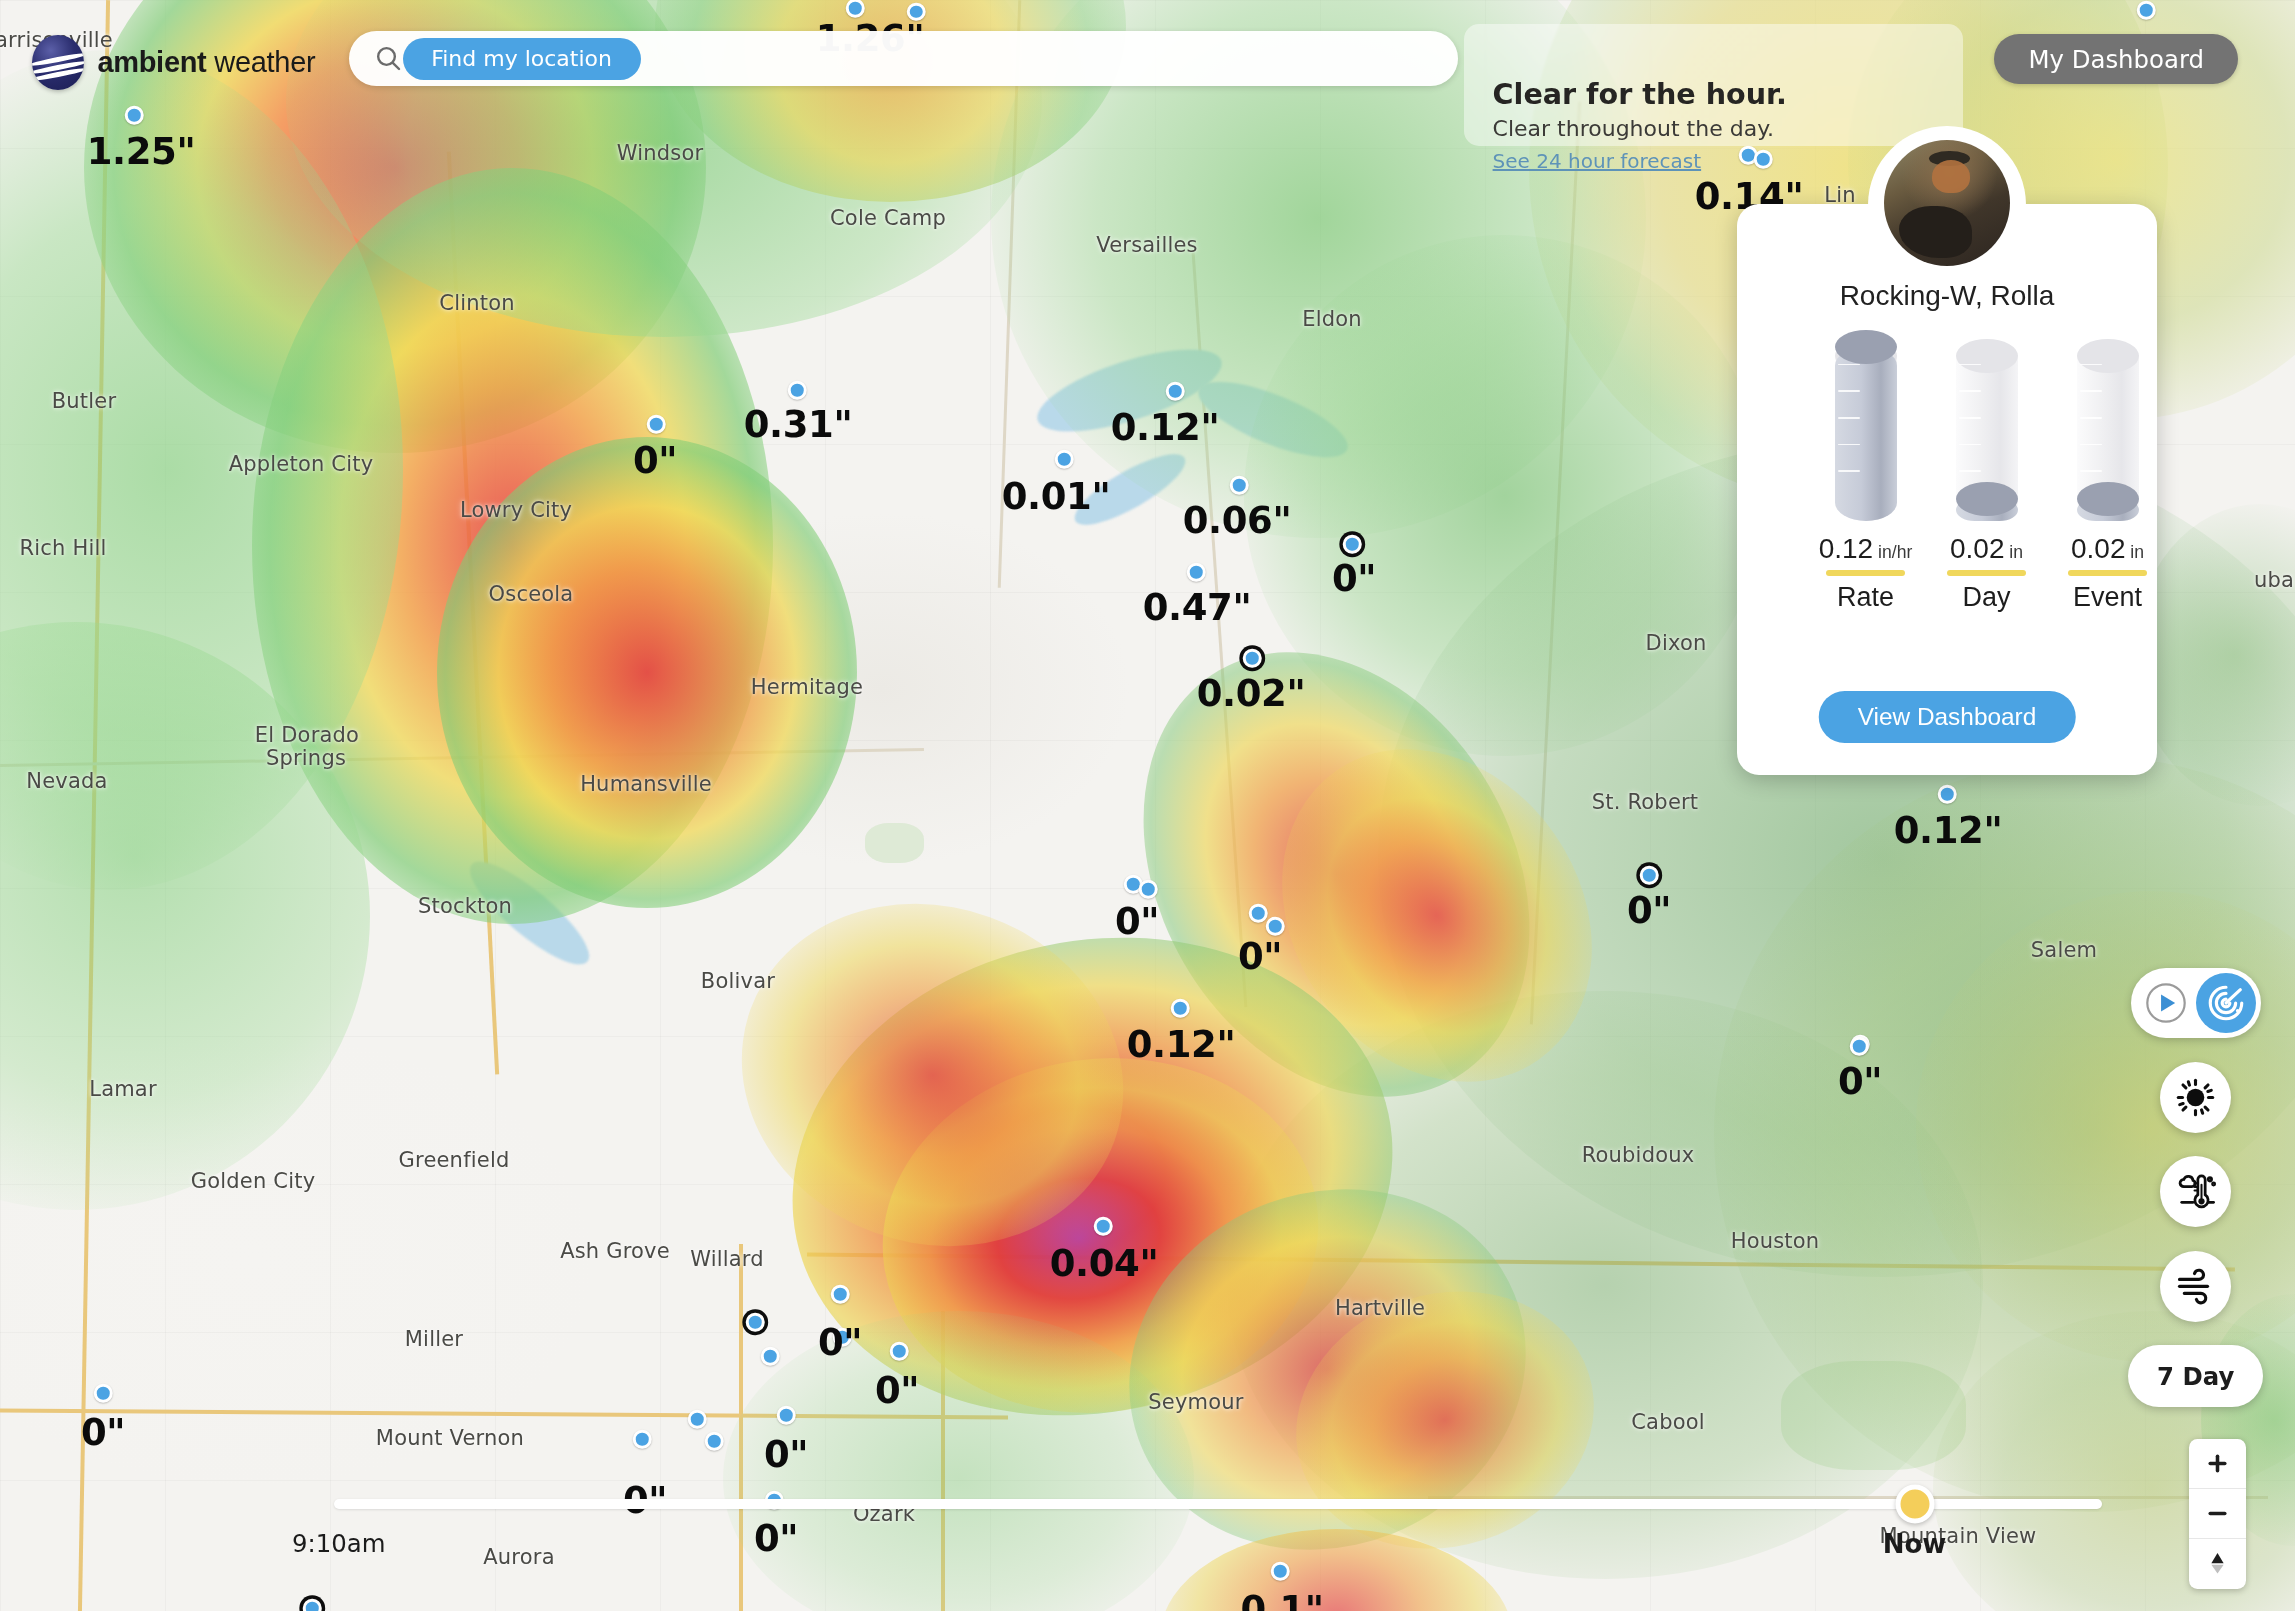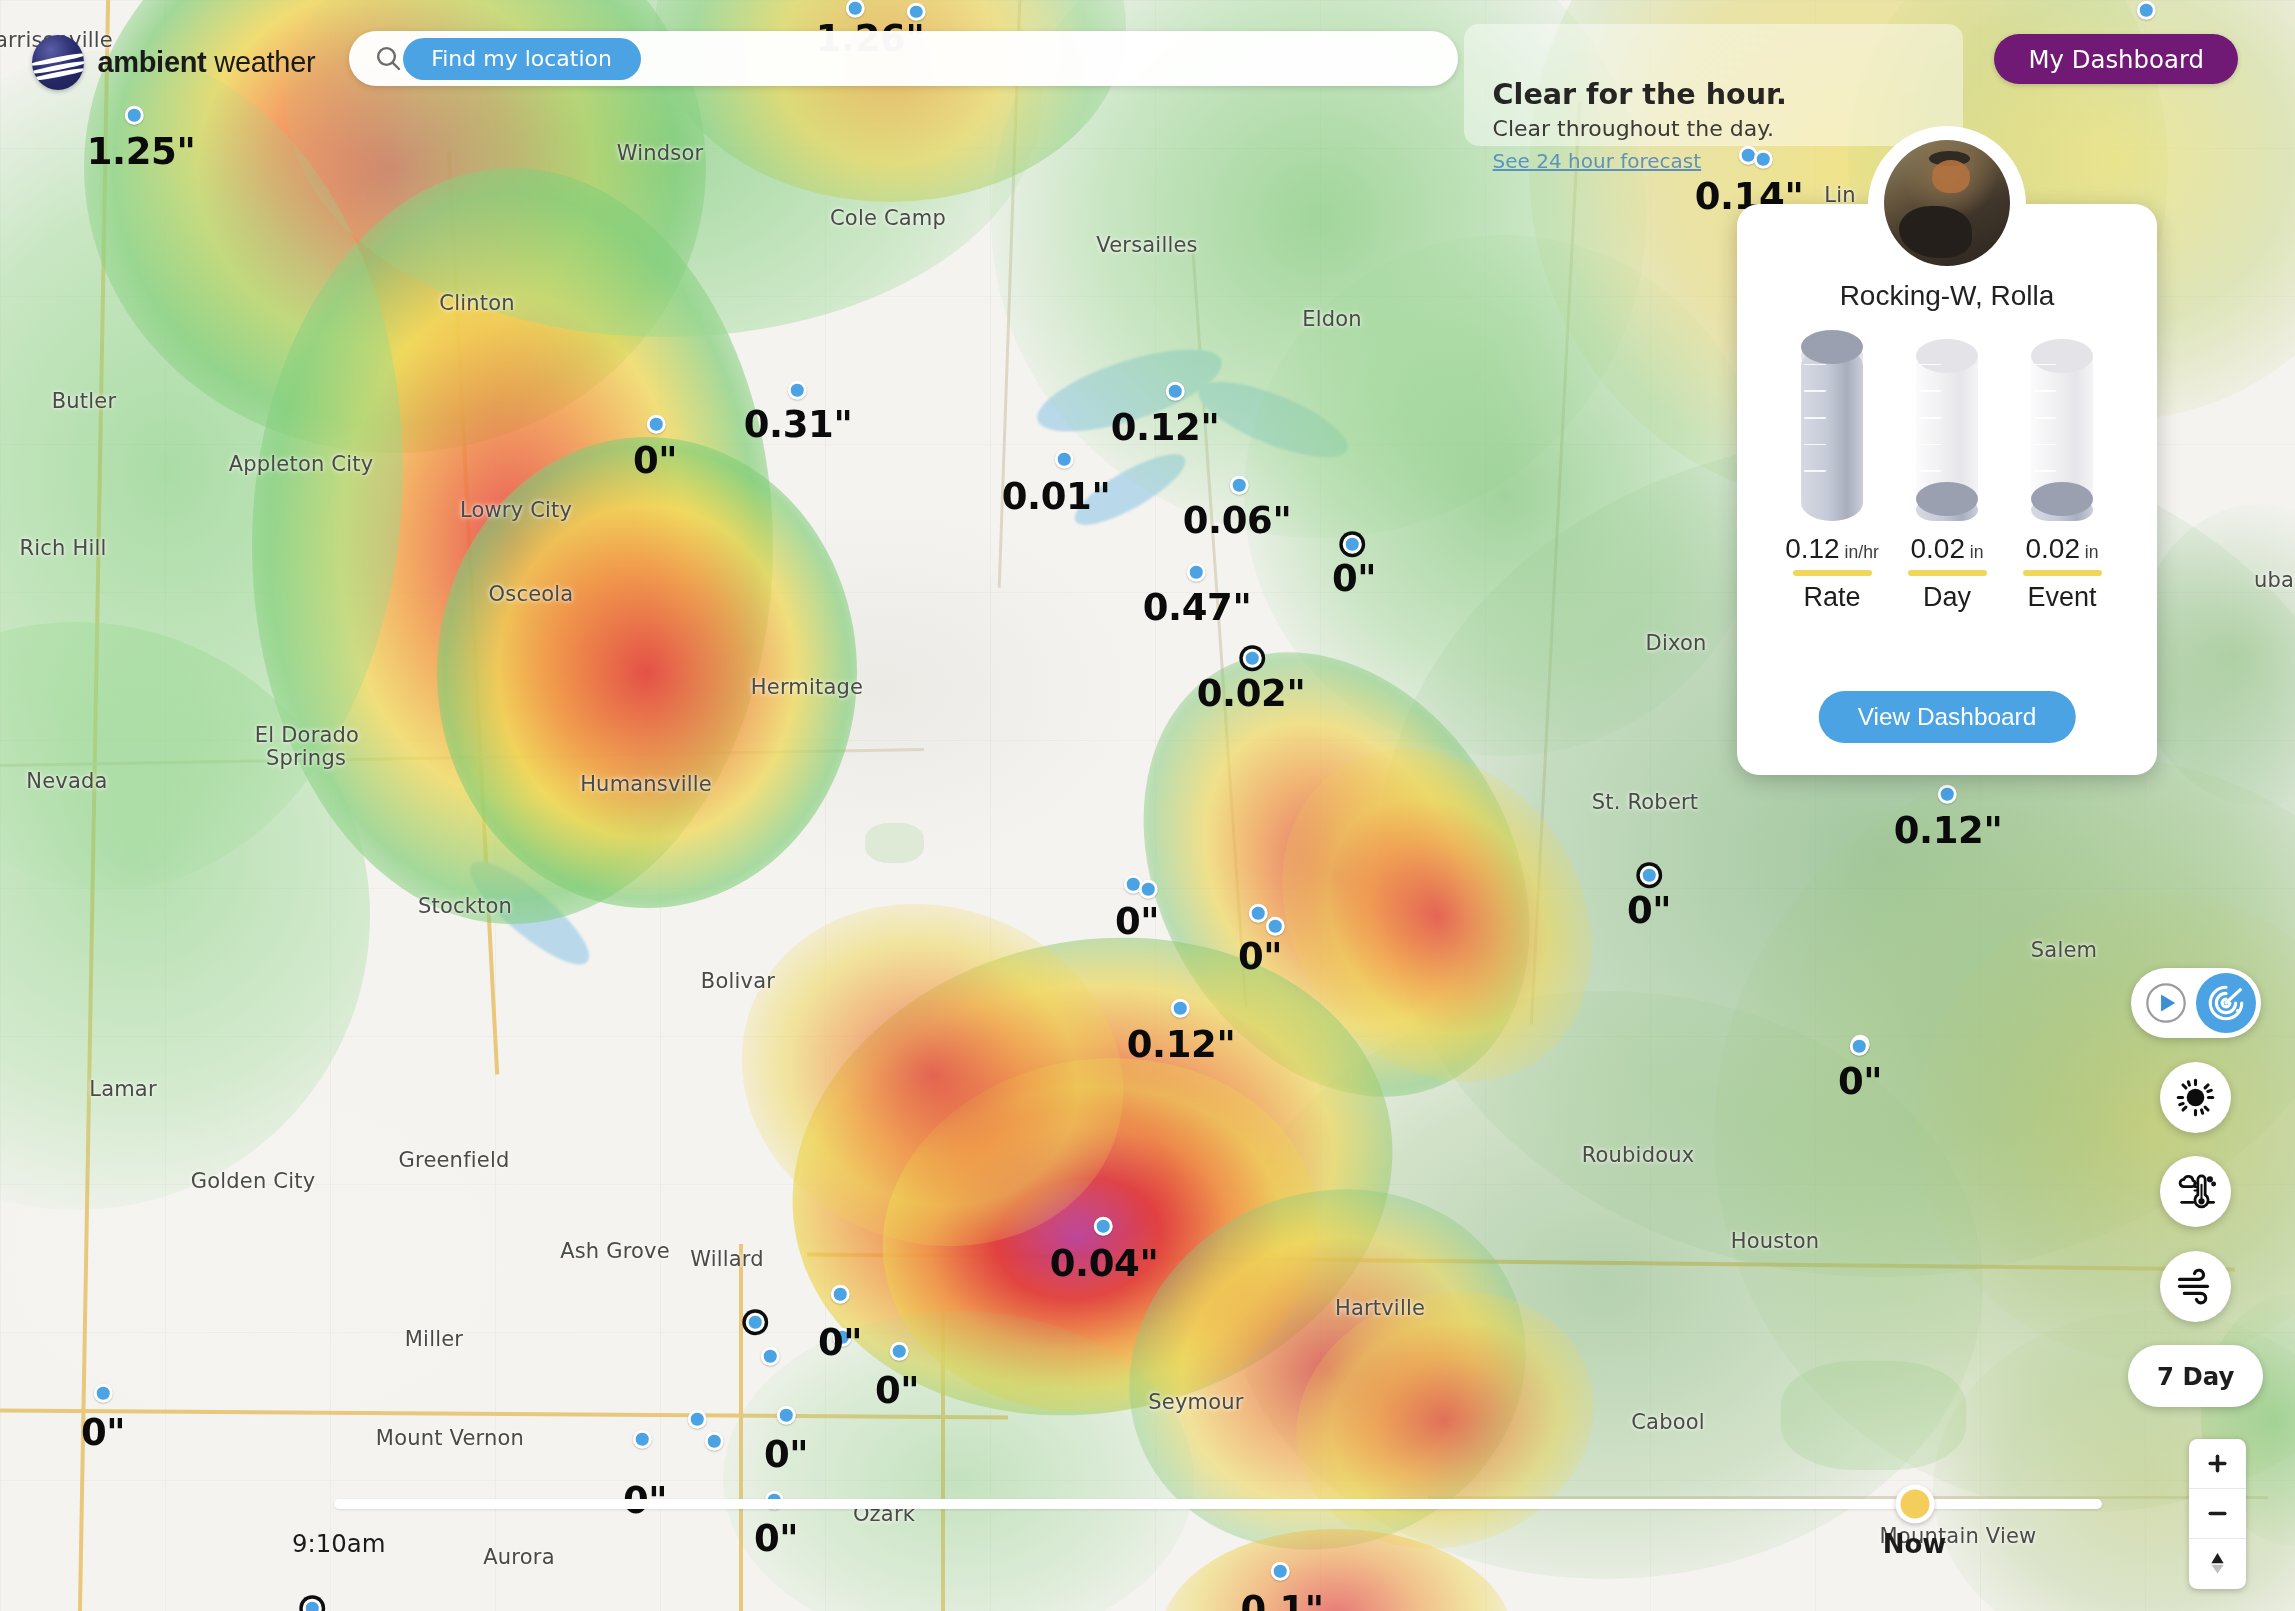--- a/index.html
+++ b/index.html
@@ -114,21 +114,21 @@
   .search-input::placeholder { color: #8d8d8d; font-style: italic; }
   .find-btn {
     margin-right: 8.4px; height: 42px; padding: 0 28.6px;
     background: #4ba3e3; color: #fff; border: none; border-radius: 21px;
     font-family: "DejaVu Sans", sans-serif; font-size: 22px; cursor: pointer;
     white-space: nowrap;
   }
   .dash-btn {
     position: absolute; right: 57px; top: 34px;
     height: 50px; padding: 0 34px;
-    background: #701a75; color: #fff; border: none; border-radius: 25px;
+    background: #737373; color: #fff; border: none; border-radius: 25px;
     font-family: "DejaVu Sans", sans-serif; font-size: 24.4px; cursor: pointer;
     box-shadow: 0 1.7px 5px rgba(0,0,0,.18);
     z-index: 40; white-space: nowrap;
   }
 
   
   .forecast-panel {
     position: absolute; left: 1464px; top: 23.5px;
     width: 499px; height: 122px;
     background: rgba(255,255,255,.45);
@@ -166,21 +166,21 @@
     z-index: 2;
   }
   .card-avatar .hunter { position:absolute; left:38%; top:16%; width:30%; height:26%; background:#b3723f; border-radius:50% 50% 44% 44%; opacity:.9;}
   .card-avatar .hat { position:absolute; left:36%; top:9%; width:32%; height:12%; background:#2f2a22; border-radius:50%; }
   .card-avatar .bird { position:absolute; left:12%; top:52%; width:58%; height:42%; background:#241f1a; border-radius:48% 52% 40% 60%; }
   .card-title {
     position: absolute; top: 76px; width: 100%; text-align: center;
     font-family: "Liberation Sans", sans-serif; font-size: 28px; color: #212121;
   }
 
-  .gauges { position: absolute; top: 136px; left: 0; width: 100%; display: flex; justify-content: center; gap: 16px; }
+  .gauges { position: absolute; top: 136px; left: 0; width: 100%; display: flex; justify-content: flex-end; gap: 22px; }
   .gauge-col { width: 99px; display: flex; flex-direction: column; align-items: center; }
   .cyl { position: relative; width: 62px; height: 181px; }
   .cyl .body {
     position: absolute; inset: 0;
     background: linear-gradient(to right, #fbfbfc 0%, #f0f0f2 40%, #e6e6ea 72%, #f4f4f6 100%);
     border-radius: 31px / 18.5px;
   }
   .cyl .fill {
     position: absolute; left: 0; right: 0; bottom: 0;
     background: linear-gradient(to right, #d5d9e2 0%, #c6cbd8 42%, #a8aebd 74%, #c9ced9 100%);

